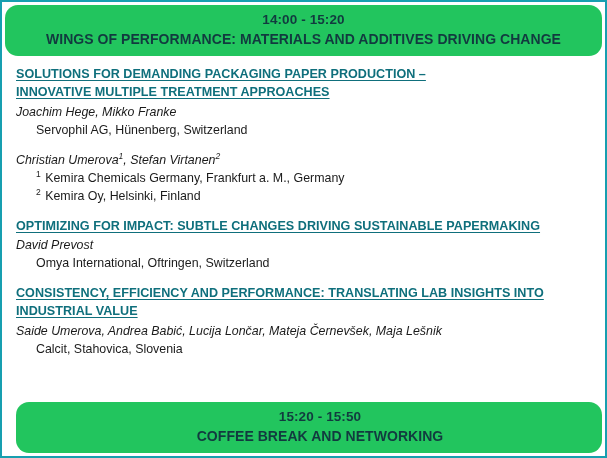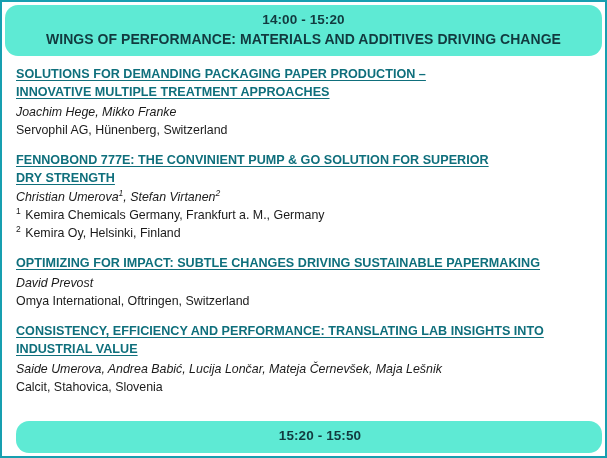--- a/index.html
+++ b/index.html
@@ -19,21 +19,21 @@
     height: 458px;
     box-sizing: border-box;
     border: 2px solid #179fb0;
     background: #ffffff;
     display: flex;
     flex-direction: column;
     position: relative;
   }
   
   .banner {
-    background: #5eead4;
+    background: #22c55e;
     color: #123a3f;
     text-align: center;
     font-weight: bold;
     line-height: 1.38;
     padding: 6px 8px 7px 8px;
     box-sizing: border-box;
     border-radius: 13px;
     margin: 3px 3px 0 3px;
     flex: none;
   }
@@ -78,20 +78,21 @@
     margin-top: 2px;
     color: #1b1b1b;
   }
   .talk-authors .presenter {
     text-underline-offset: 2px;
   }
   .talk-affil {
     font-size: 12.4px;
     line-height: 1.45;
     color: #1b1b1b;
+    margin-left: 20px;
   }
   sup {
     font-size: 8.5px;
     vertical-align: super;
     line-height: 0;
   }
   .affil-mark {
     font-size: 8.5px;
     vertical-align: super;
     line-height: 0;
@@ -120,24 +121,20 @@
       </div>
       <div class="talk-authors">
         <span class="presenter">Joachim Hege</span><span>, Mikko Franke</span>
       </div>
       <div class="talk-affil">
         <span>Servophil AG, Hünenberg, Switzerland</span>
       </div>
     </div>
 
     <div class="talk">
-      <div class="talk-title">
-        <span>FENNOBOND 777E: THE CONVINIENT PUMP &amp; GO SOLUTION FOR SUPERIOR</span><br>
-        <span>DRY STRENGTH</span>
-      </div>
       <div class="talk-authors">
         <span class="presenter">Christian Umerova</span><sup>1</sup><span>, Stefan Virtanen</span><sup>2</sup>
       </div>
       <div class="talk-affil">
         <span class="affil-mark">1</span><span> Kemira Chemicals Germany, Frankfurt a. M., Germany</span>
       </div>
       <div class="talk-affil">
         <span class="affil-mark">2</span><span> Kemira Oy, Helsinki, Finland</span>
       </div>
     </div>
@@ -166,15 +163,16 @@
         <span>Calcit, Stahovica, Slovenia</span>
       </div>
     </div>
 
   </div>
 
   <div class="spacer"></div>
 
   <div class="banner bottom">
     <div class="time">15:20 - 15:50</div>
+    <div class="title">COFFEE BREAK AND NETWORKING</div>
   </div>
 
 </div>
 
 </body></html>

